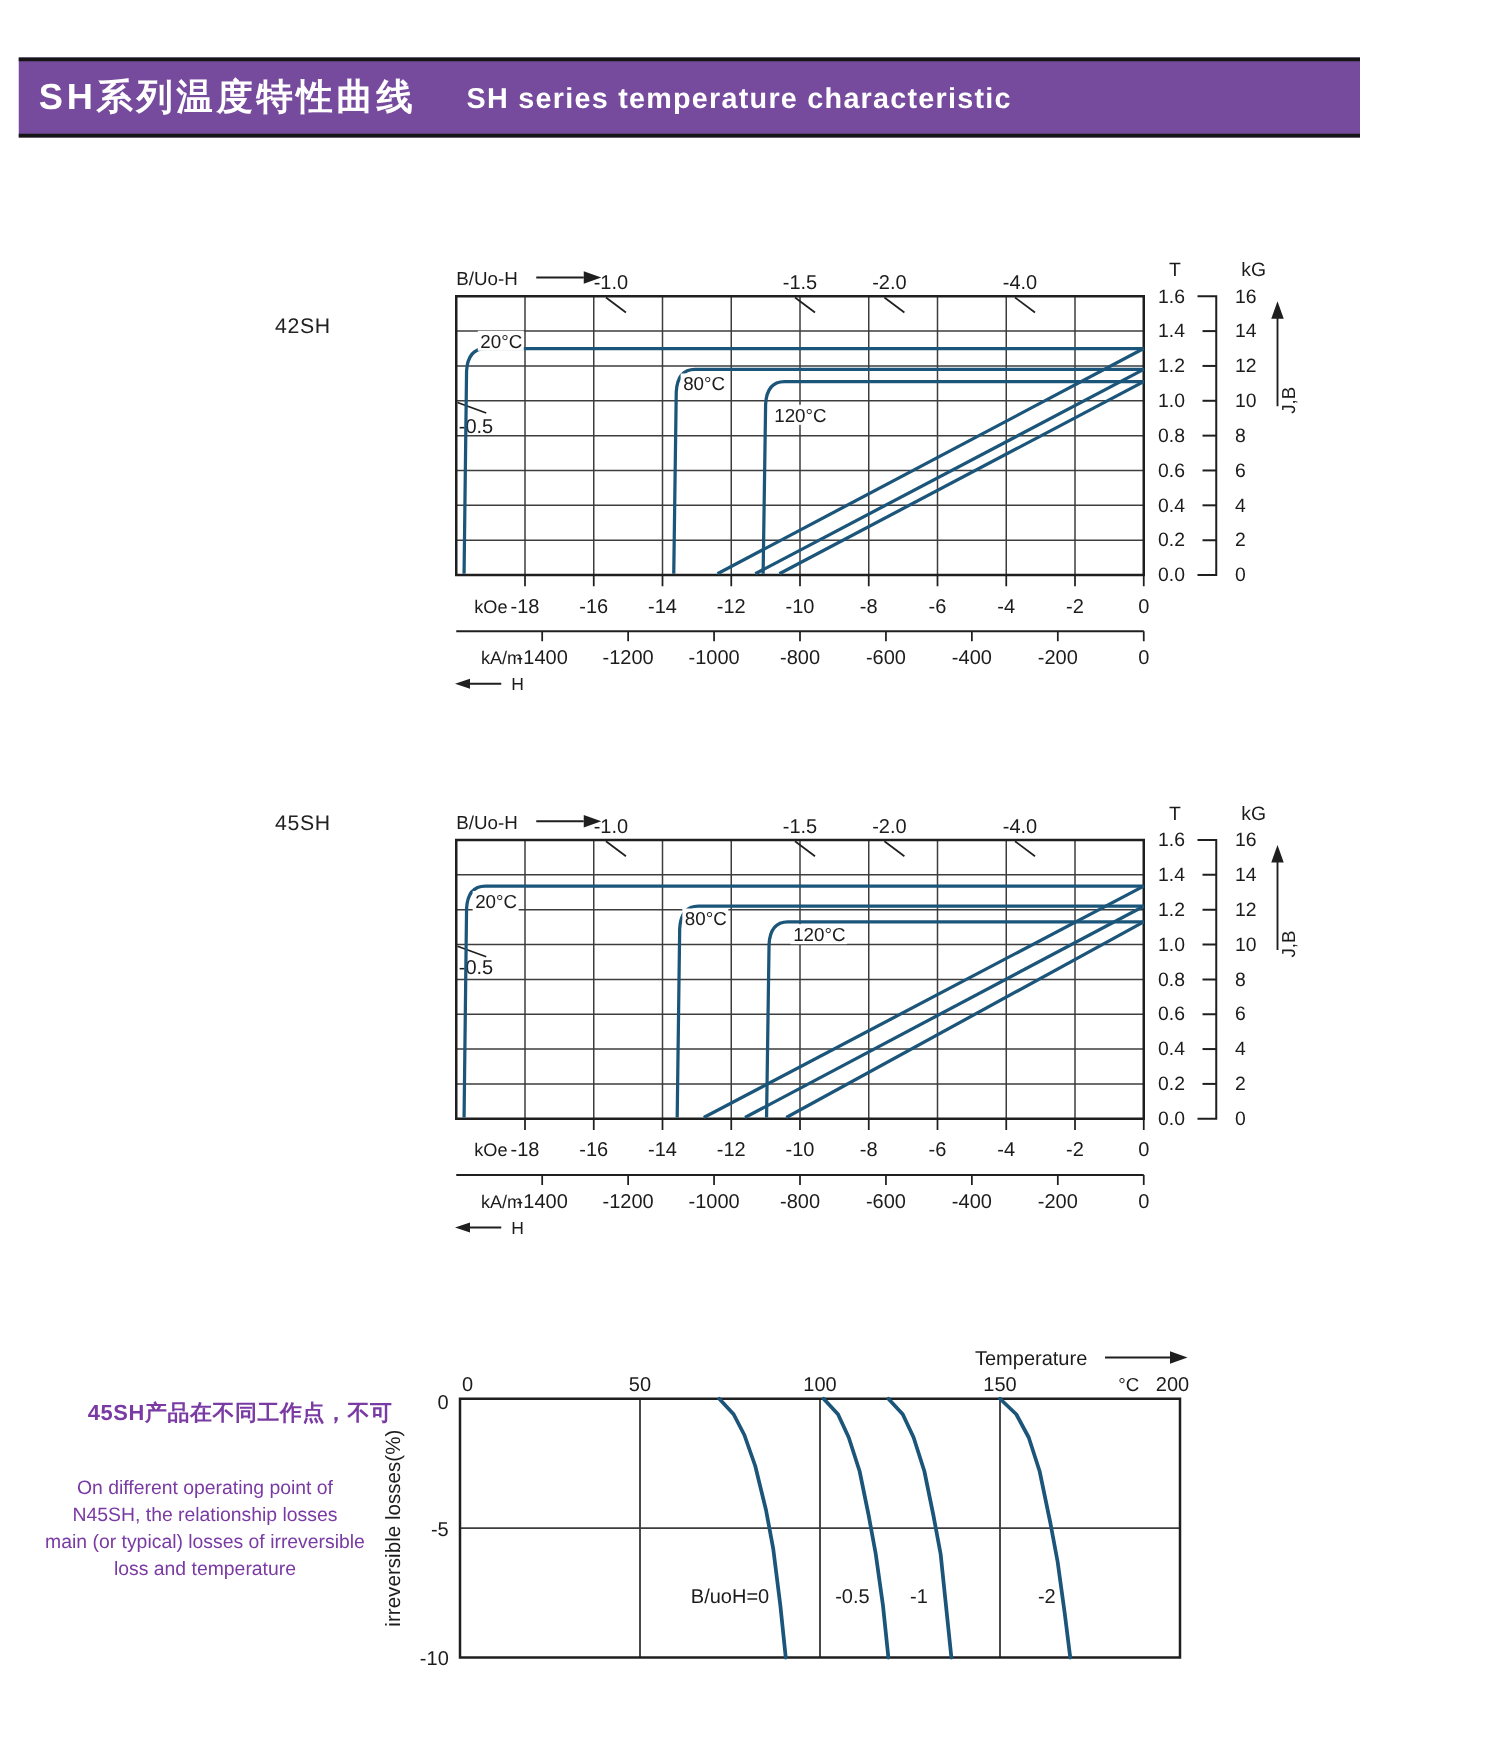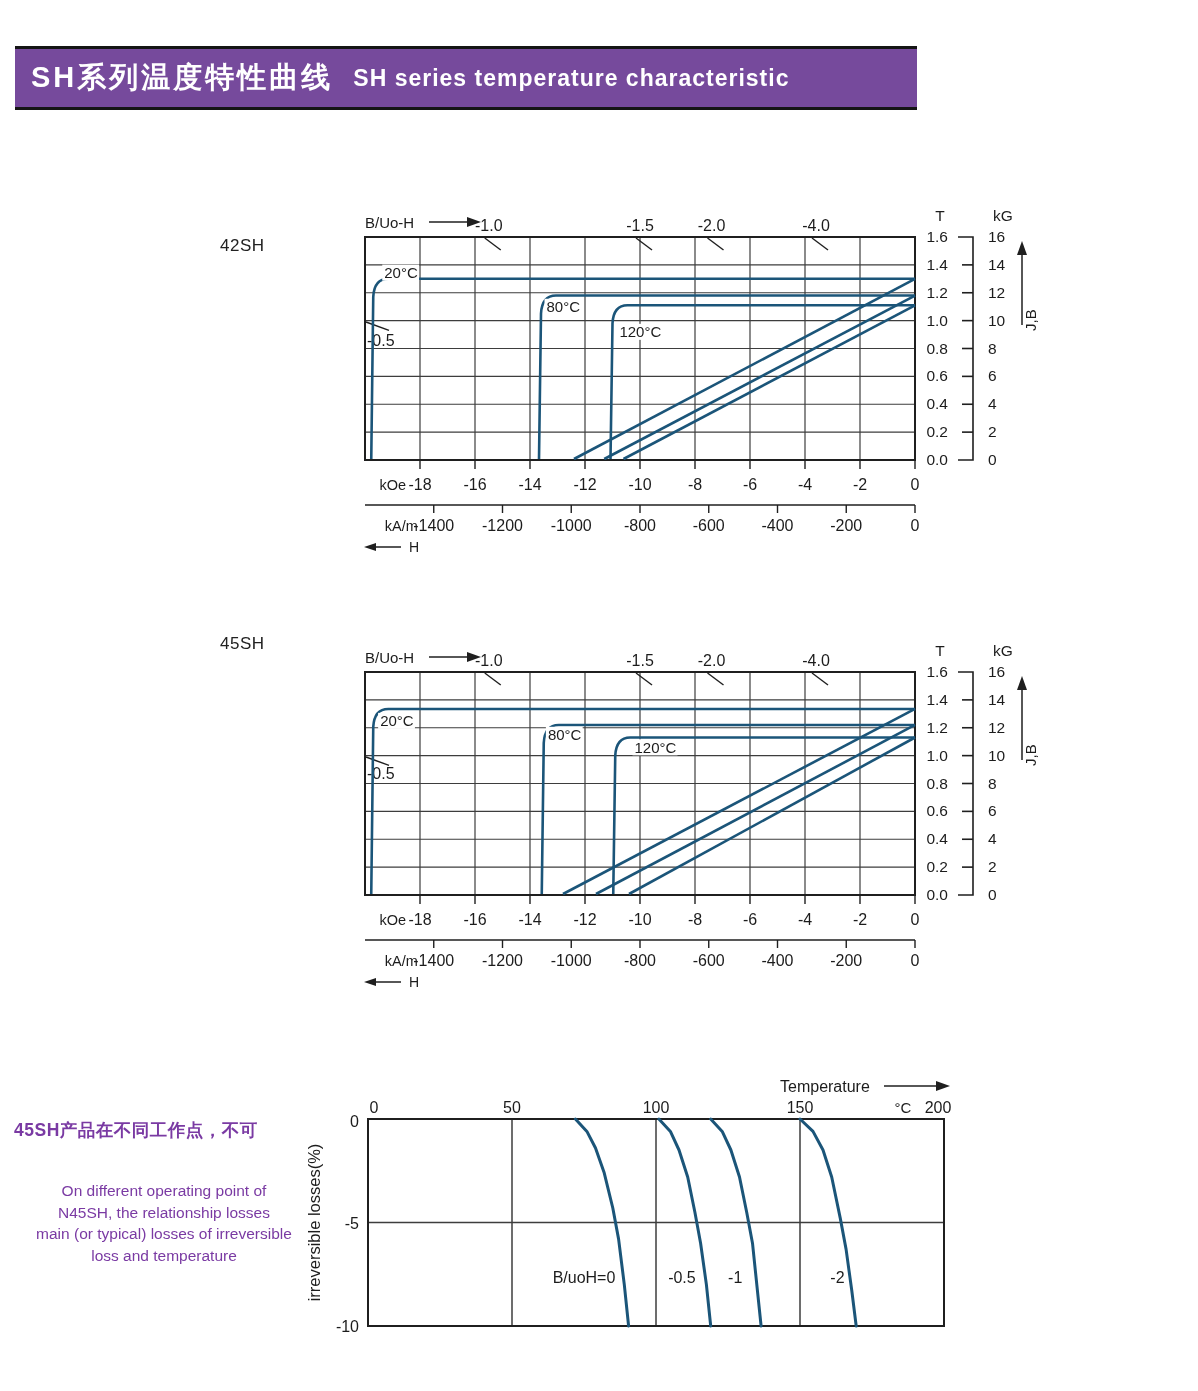--- a/index.html
+++ b/index.html
@@ -1,26 +1,26 @@
 <!DOCTYPE html>
 <html><head>
 <meta charset="utf-8">
 <style>
   html,body{margin:0;padding:0;background:#ffffff;}
   #page{position:relative;width:1198px;height:1391px;background:#fff;overflow:hidden;
         font-family:"Liberation Sans", sans-serif;color:#1c1c1c;}
-  #banner{position:absolute;left:15px;top:46px;width:902px;height:58px;
+  #banner{position:absolute;left:15px;top:46px;width:1073px;height:58px;
           display:flex;align-items:center;border-top:3px solid #151515;border-bottom:3px solid #151515;}
   #banner .zh{font-size:29px;font-weight:700;color:#fff;margin-left:16px;letter-spacing:3px;white-space:nowrap;}
-  #banner .en{font-size:23px;font-weight:700;color:#fff;margin-left:20px;letter-spacing:1px;white-space:nowrap;}
-  .chart-title{position:absolute;font-size:17px;color:#222;letter-spacing:0.5px;}
+  #banner .en{font-size:23px;font-weight:700;color:#fff;margin-left:40px;letter-spacing:1px;white-space:nowrap;}
+  .chart-title{position:absolute;font-size:17px;color:#222;letter-spacing:0.5px;margin-top:15px;}
   svg{position:absolute;font-family:"Liberation Sans", sans-serif;}
   svg text{fill:#1c1c1c;}
   #note-zh{position:absolute;left:14px;top:1117px;width:300px;font-size:17.5px;font-weight:700;
-           line-height:1.52;letter-spacing:0.5px;}
+           line-height:1.52;letter-spacing:0.5px;text-align:right;}
   #note-en{position:absolute;left:14px;top:1180px;width:300px;font-size:15.5px;font-weight:400;
            line-height:1.40;}
 </style>
 </head>
 <body>
 
 <div id="page">
 
   <div id="banner" style="background: rgb(118, 74, 156);">
     <span class="zh">SH系列温度特性曲线</span>

